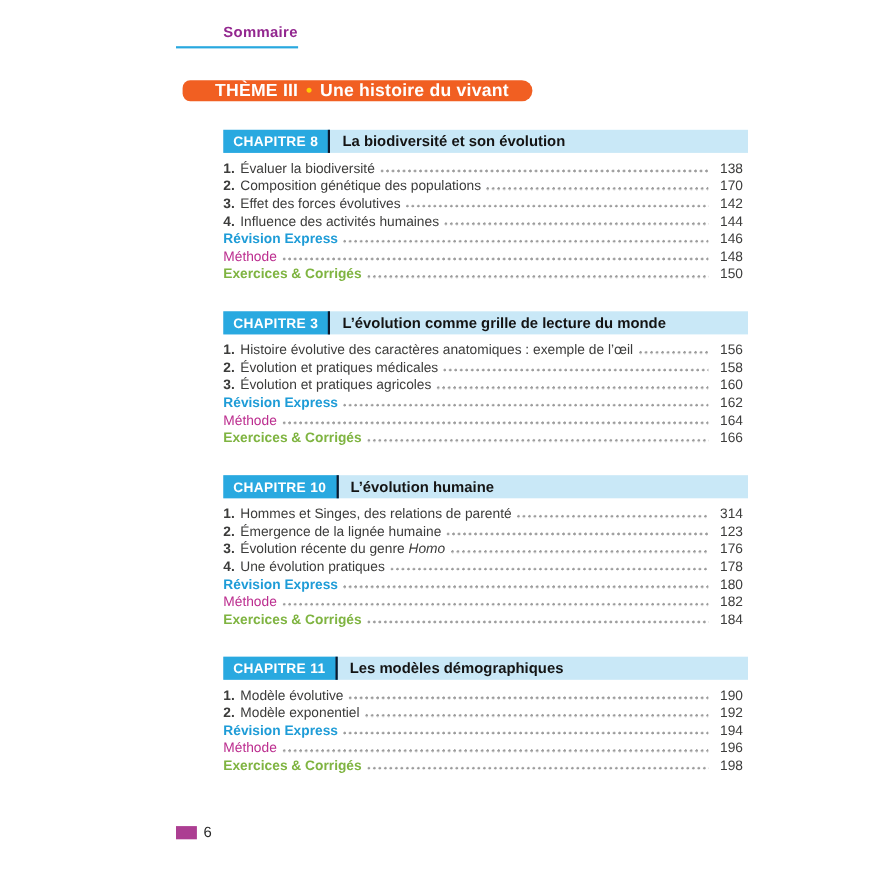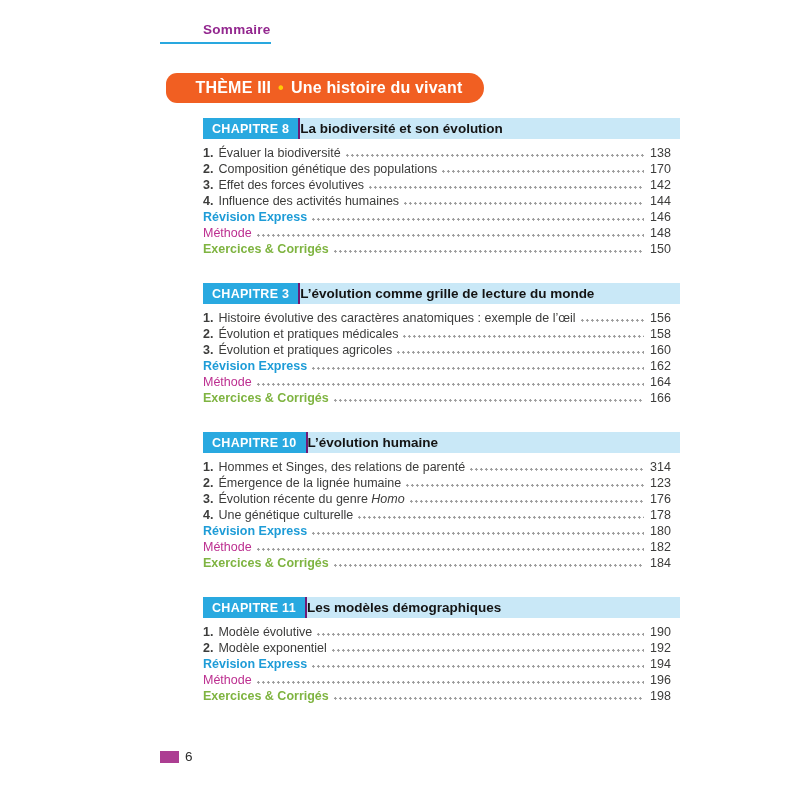--- a/index.html
+++ b/index.html
@@ -32,21 +32,21 @@
     height: 2px;
     background: var(--underline-blue, #29A8DF);
   }
 
   
   .theme-banner {
     position: absolute;
     left: 118px;
     top: 73px;
     width: 318px;
-    height: 30px;
+    height: 19px;
     background: var(--accent-orange, #F15F22);
     border-radius: 11px 15px 15px 11px;
     display: flex;
     align-items: center;
     justify-content: center;
     color: #ffffff;
     font-size: 16px;
     font-weight: bold;
     letter-spacing: 0.2px;
     padding-left: 8px;
@@ -76,26 +76,27 @@
   }
   .chapter-badge {
     background: var(--badge-blue, #29A9E0);
     color: #ffffff;
     font-weight: bold;
     font-size: 12.5px;
     display: flex;
     align-items: center;
     padding: 0 9px;
     letter-spacing: 0.3px;
-    border-right: 2px solid #701a75;
+    border-right: 2px solid #0f172a;
     white-space: nowrap;
   }
   .chapter-title {
     display: flex;
     align-items: center;
+    padding-left: 11px;
     font-weight: bold;
     font-size: 13.5px;
     color: #141414;
     white-space: nowrap;
   }
 
   .chapter-items { list-style: none; margin: 0; padding: 0; }
   .toc-row {
     display: flex;
     align-items: baseline;
@@ -115,21 +116,21 @@
     min-width: 12px;
     height: 3px;
     align-self: flex-end;
     margin: 0 6px 4px 5px;
     background-image: radial-gradient(circle at 1.4px 1.4px, var(--leader-gray, #9B9B9B) 1.05px, transparent 1.35px);
     background-size: 5px 3px;
     background-repeat: repeat-x;
   }
   .row-page {
     min-width: 30px;
-    text-align: left;
+    text-align: center;
     color: var(--text-dark, #3C3C3B);
     white-space: nowrap;
   }
 
   
   .footer {
     position: absolute;
     left: 112px;
     top: 749px;
     display: flex;
@@ -267,21 +268,21 @@
             <span class="row-page">123</span>
           </li>
           <li class="toc-row">
             <span class="row-num">3.</span>
             <span class="row-label">Évolution récente du genre <span class="it">Homo</span></span>
             <span class="leader"></span>
             <span class="row-page">176</span>
           </li>
           <li class="toc-row">
             <span class="row-num">4.</span>
-            <span class="row-label">Une génétique culturelle</span>
+            <span class="row-label">Une évolution pratiques</span>
             <span class="leader"></span>
             <span class="row-page">178</span>
           </li>
           <li class="toc-row">
             <span class="row-label revision">Révision Express</span>
             <span class="leader"></span>
             <span class="row-page">180</span>
           </li>
           <li class="toc-row">
             <span class="row-label methode">Méthode</span>

